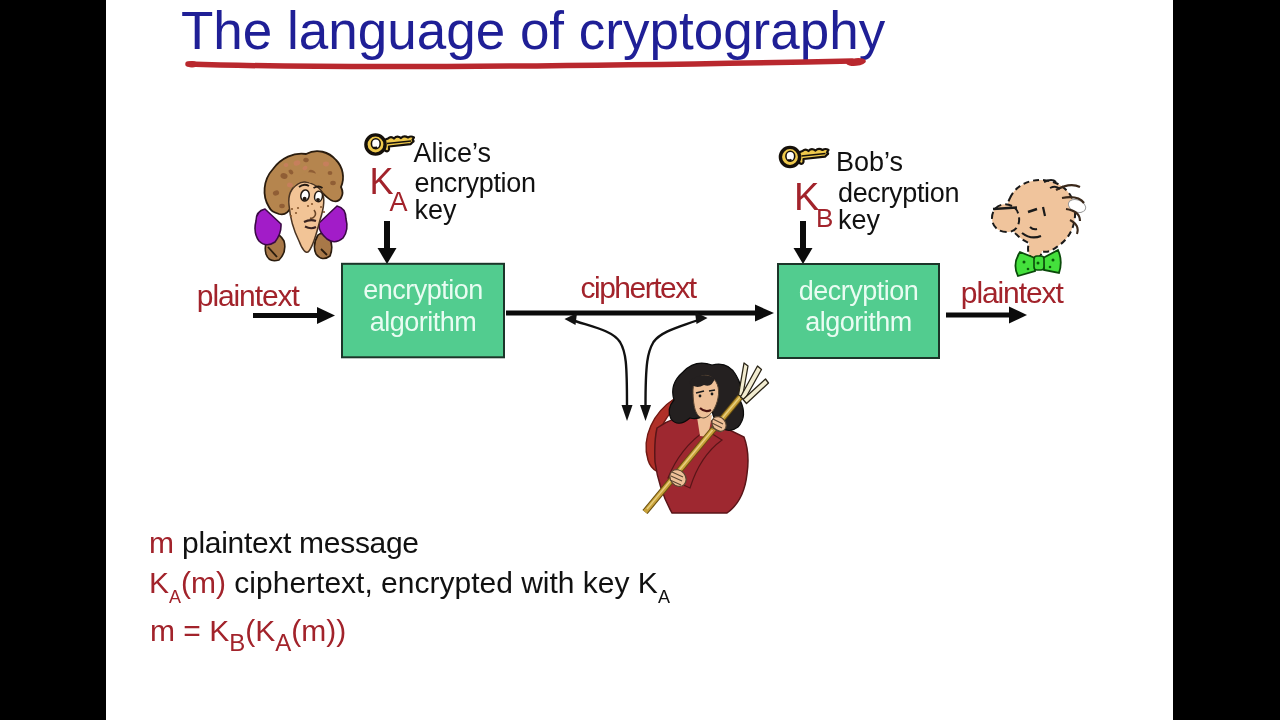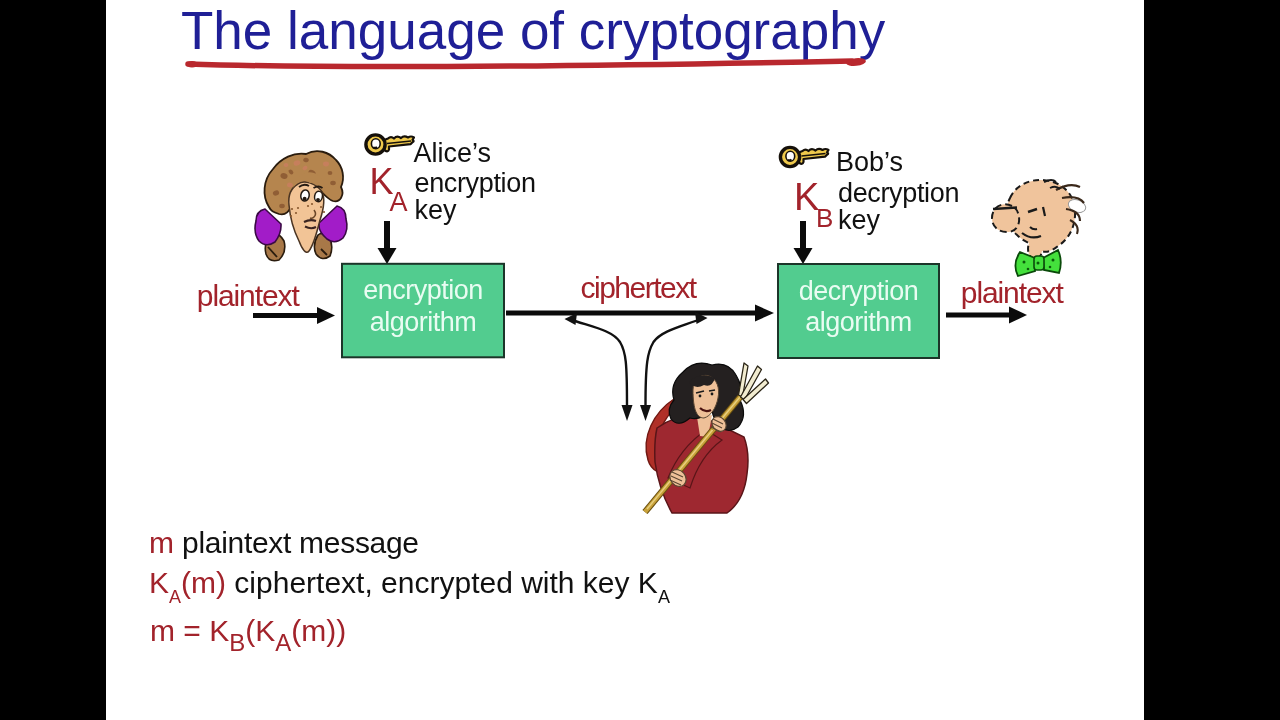--- a/index.html
+++ b/index.html
@@ -1,16 +1,16 @@
 <!DOCTYPE html>
 <html><head>
 <meta charset="utf-8">
 <style>
 html,body{margin:0;padding:0;background:#000;}
-#wrap{position:relative;width:1144px;height:720px;overflow:hidden;}
+#wrap{position:relative;width:1280px;height:720px;overflow:hidden;}
 svg text{font-family:"Liberation Sans",sans-serif;}
 </style>
 </head>
 <body>
 <div id="wrap">
 <svg width="1280" height="720" viewBox="0 0 1280 720" xmlns="http://www.w3.org/2000/svg">
 <rect x="0" y="0" width="1280" height="720" fill="#000000"></rect>
 <rect x="106" y="0" width="1067" height="720" fill="#ffffff"></rect>
 
 <text x="181" y="49.4" font-size="53" fill="#1F1F96">The language of cryptography</text>

